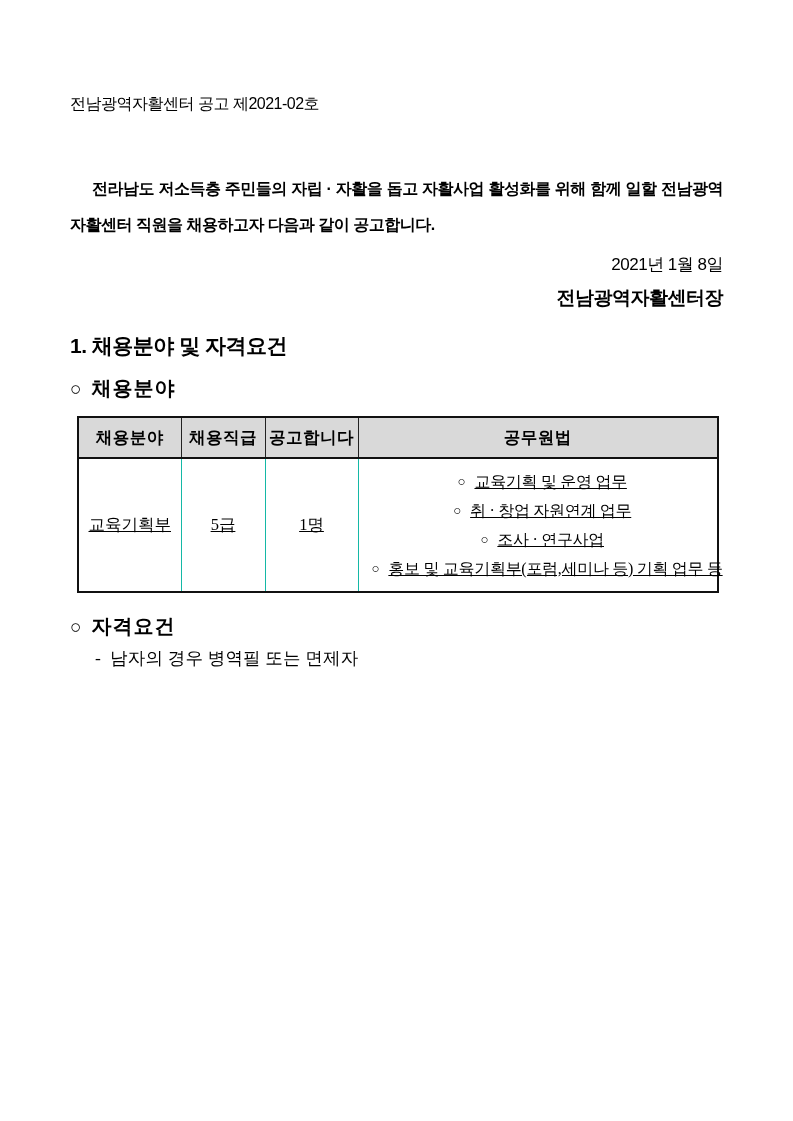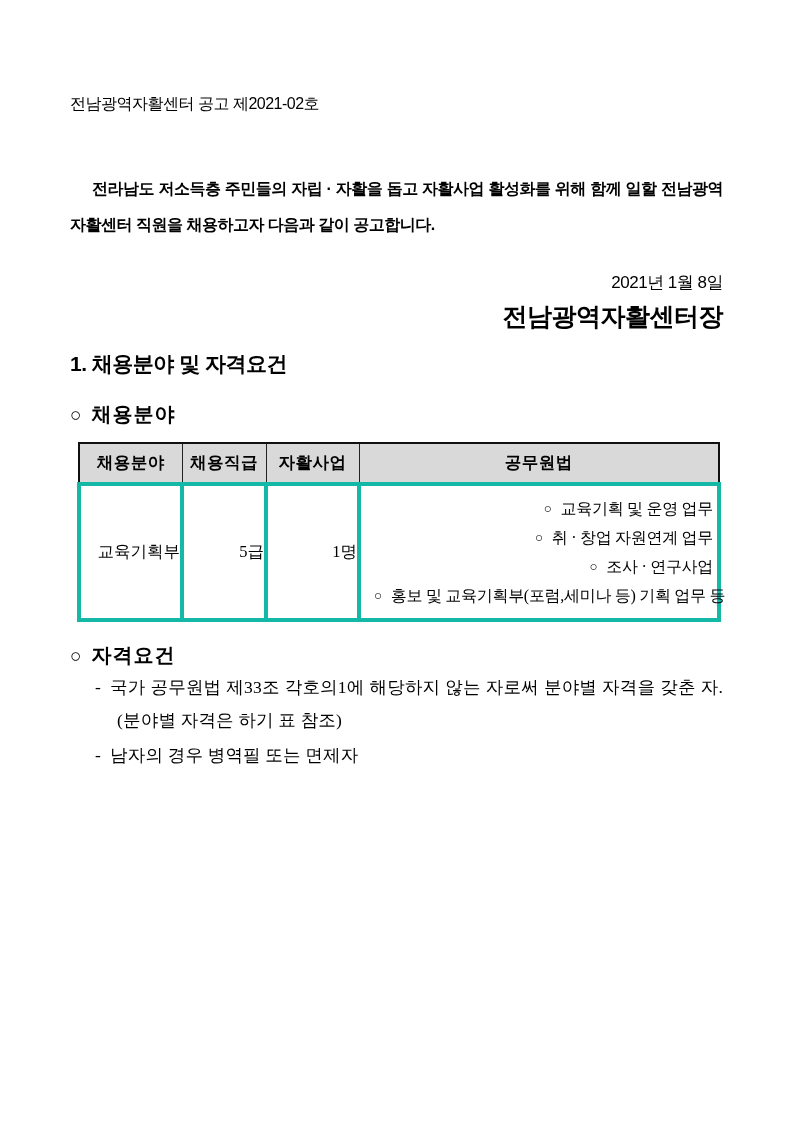--- a/index.html
+++ b/index.html
@@ -42,45 +42,45 @@
     font-size: 16px;
     font-weight: bold;
     line-height: 36px;
     text-align: justify;
     text-indent: 22px;
     letter-spacing: -0.5px;
     word-break: normal;
   }
 
   .date-line {
-    margin-top: 28px;
+    margin-top: 10px;
     text-align: right;
     font-size: 17px;
     line-height: 24px;
     letter-spacing: -0.5px;
   }
   .issuer-line {
     margin-top: 8px;
     text-align: right;
-    font-size: 25px;
+    font-size: 19px;
     font-weight: bold;
     line-height: 26px;
     letter-spacing: -0.5px;
   }
 
   .section-heading {
     margin-top: 20px;
     font-size: 21px;
     font-weight: bold;
     letter-spacing: -0.5px;
     line-height: 30px;
   }
 
   .sub-heading {
-    margin-top: 20px;
+    margin-top: 12px;
     font-family: "Liberation Serif", serif;
     font-size: 20px;
     font-weight: bold;
     line-height: 30px;
     letter-spacing: 1px;
   }
   .sub-heading .circle-marker {
     display: inline-block;
     margin-right: 9px;
     font-size: 19px;
@@ -102,25 +102,26 @@
     border: 1px solid #222;
     border-bottom: 2px solid #111;
     height: 41px;
     font-size: 16.5px;
     font-weight: bold;
     letter-spacing: 0.5px;
     text-align: center;
     vertical-align: middle;
   }
   table.recruit-table td {
-    border: 4px solid #14b8a6;
+    border: 1px solid #14b8a6;
     height: 114px;
     font-size: 16.5px;
-    text-align: right;
+    text-align: center;
     vertical-align: middle;
+    text-decoration: underline;
   }
   td.duties-cell {
     text-align: left;
     padding: 8px 4px 8px 13px;
   }
   .duty-line {
     white-space: nowrap;
     line-height: 29px;
     font-size: 16px;
     letter-spacing: -0.3px;
@@ -178,21 +179,21 @@
     <colgroup>
       <col style="width:103px">
       <col style="width:84px">
       <col style="width:93px">
       <col style="width:360px">
     </colgroup>
     <thead>
       <tr>
         <th>채용분야</th>
         <th>채용직급</th>
-        <th>자활사업</th>
+        <th>공고합니다</th>
         <th>공무원법</th>
       </tr>
     </thead>
     <tbody>
       <tr>
         <td>교육기획부</td>
         <td>5급</td>
         <td>1명</td>
         <td class="duties-cell">
           <div class="duty-line">
@@ -210,21 +211,18 @@
         </td>
       </tr>
     </tbody>
   </table>
 
   <div class="sub-heading second">
     <span class="circle-marker">○</span><span>자격요건</span>
   </div>
 
 
-  <p class="qual-item">
-    <span class="dash-marker">-</span><span>국가 공무원법 제33조 각호의1에 해당하지 않는 자로써 분야별 자격을 갖춘 자.(분야별 자격은 하기 표 참조)</span>
-  </p>
 
   <p class="qual-item">
     <span class="dash-marker">-</span><span>남자의 경우 병역필 또는 면제자</span>
   </p>
 
 </div>
 
 </body></html>

